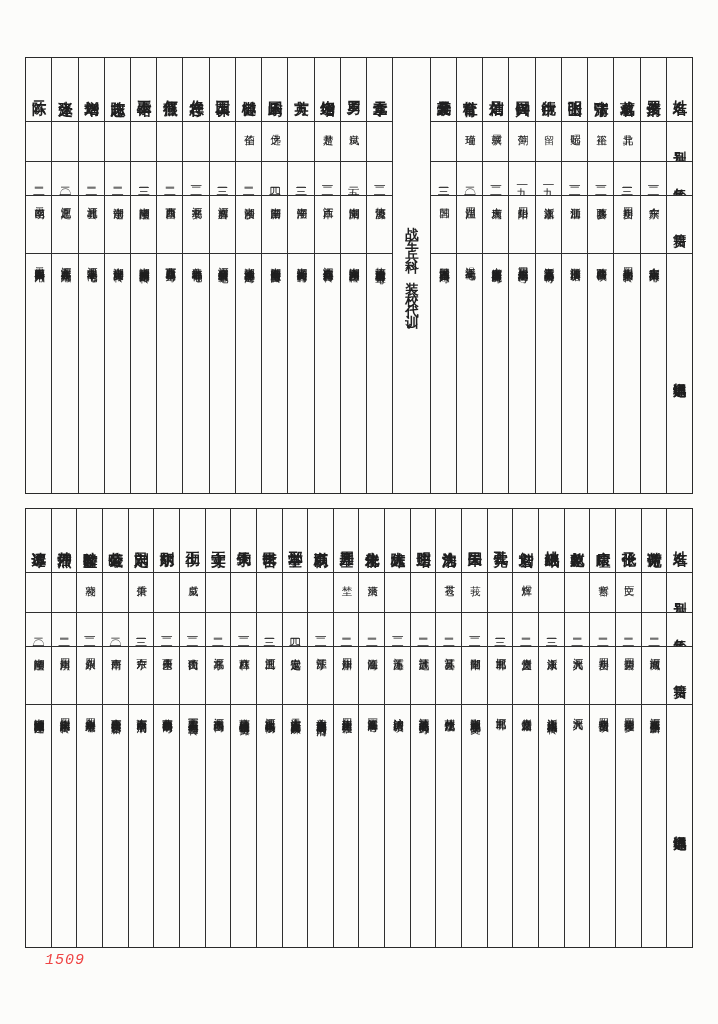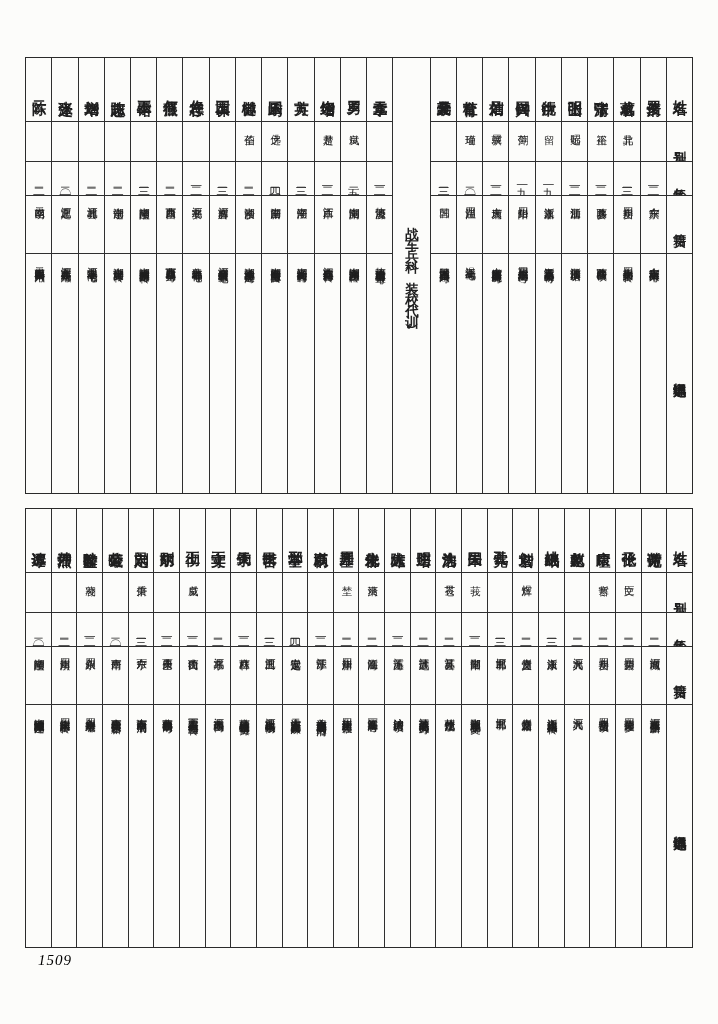--- a/index.html
+++ b/index.html
@@ -56,23 +56,23 @@
   .header-column .cell-alias,
   .header-column .cell-age{justify-content:space-evenly;font-size:13px;padding:3px 0;}
   .header-column .cell-name{font-size:14.5px;}
   .header-column .cell-native{justify-content:space-evenly;font-size:13px;padding:4px 0;}
   .header-column .cell-address{justify-content:space-evenly;font-size:13px;padding:28px 0;}
   .section-cell{
     flex:1 1 auto;font-size:13.5px;font-weight:600;
     justify-content:center;letter-spacing:11px;padding-bottom:10px;
   }
   #page-number{
-    position:absolute;left:38px;top:952px;
-    font-family:Liberation Serif, serif;
-    font-style:italic;font-size:15px;color:#000000;letter-spacing:1px;
+    position:absolute;left:45px;top:952px;
+    font-family:Liberation Mono, monospace;
+    font-style:italic;font-size:15px;color:#ef4444;letter-spacing:1px;
   }
 </style>
 </head>
 <body>
 
 <div id="table-top" class="roster">
     <div class="column header-column">
       <div class="cell cell-name">姓名</div>
       <div class="cell cell-alias">别号</div>
       <div class="cell cell-age">年龄</div>

